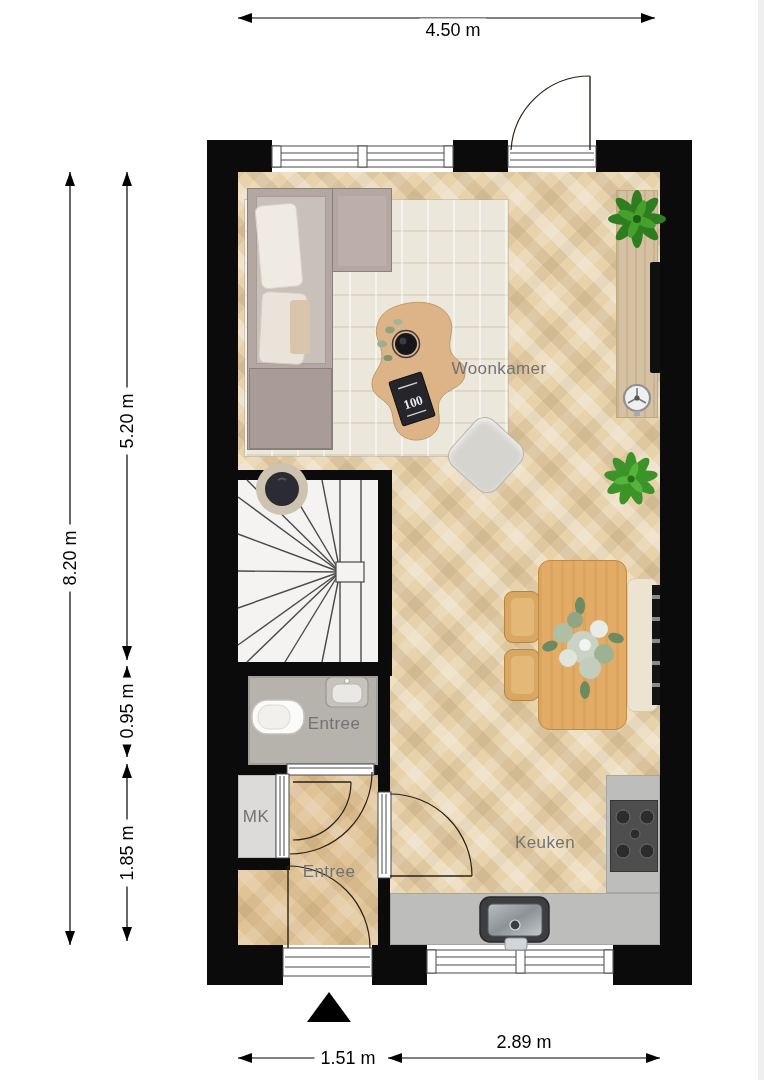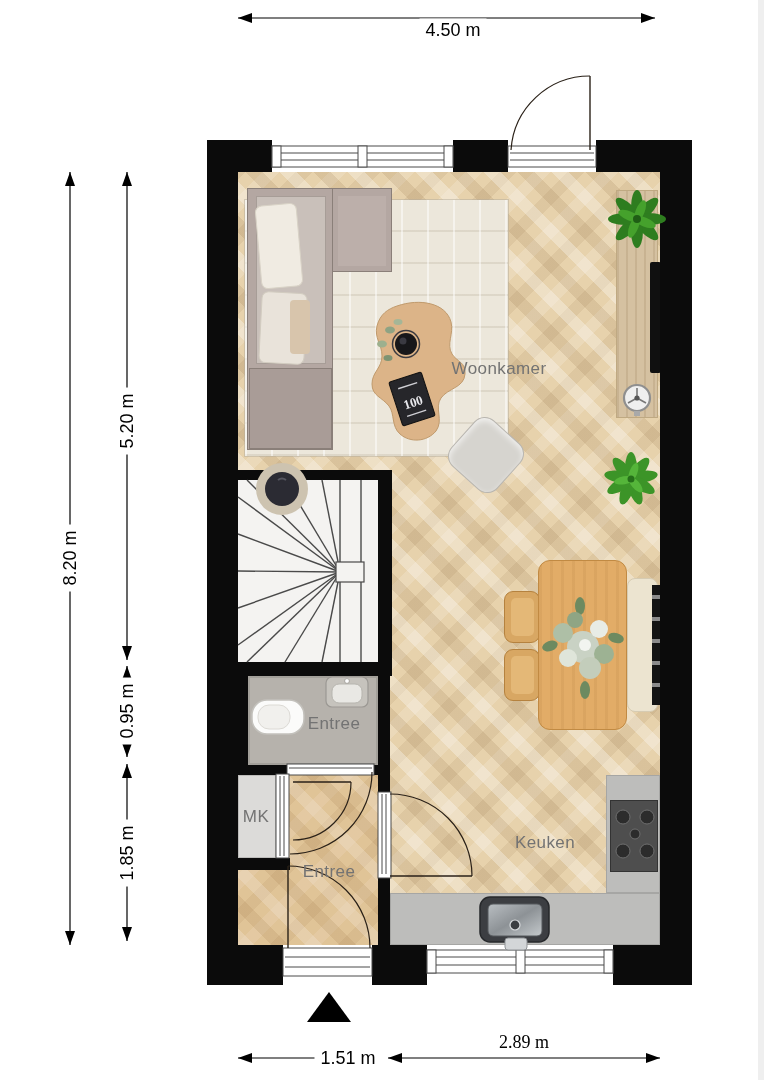--- a/index.html
+++ b/index.html
@@ -319,15 +319,15 @@
   <div class="label" style="left:256px;top:817px;">MK</div>
   <div class="label" style="left:329px;top:872px;">Entree</div>
   <div class="label" style="left:545px;top:843px;text-align:center;">Keuken</div>
 
   <div class="dimlabel" style="left:453px;top:18px;margin-top:12px;">4.50 m</div>
   <div class="dimlabel vert" style="left:70px;top:558px;">8.20 m</div>
   <div class="dimlabel vert" style="left:127px;top:421px;">5.20 m</div>
   <div class="dimlabel vert" style="left:127px;top:711px;">0.95 m</div>
   <div class="dimlabel vert" style="left:127px;top:853px;">1.85 m</div>
   <div class="dimlabel" style="left:328px;top:1058px;margin-left:20px;">1.51 m</div>
-  <div class="dimlabel" style="left:524px;top:1042px;font-family:Liberation Serif, serif;">2.89 m</div>
+  <div class="dimlabel" style="left:524px;top:1042px;">2.89 m</div>
 
 </div>
 
 </body></html>

